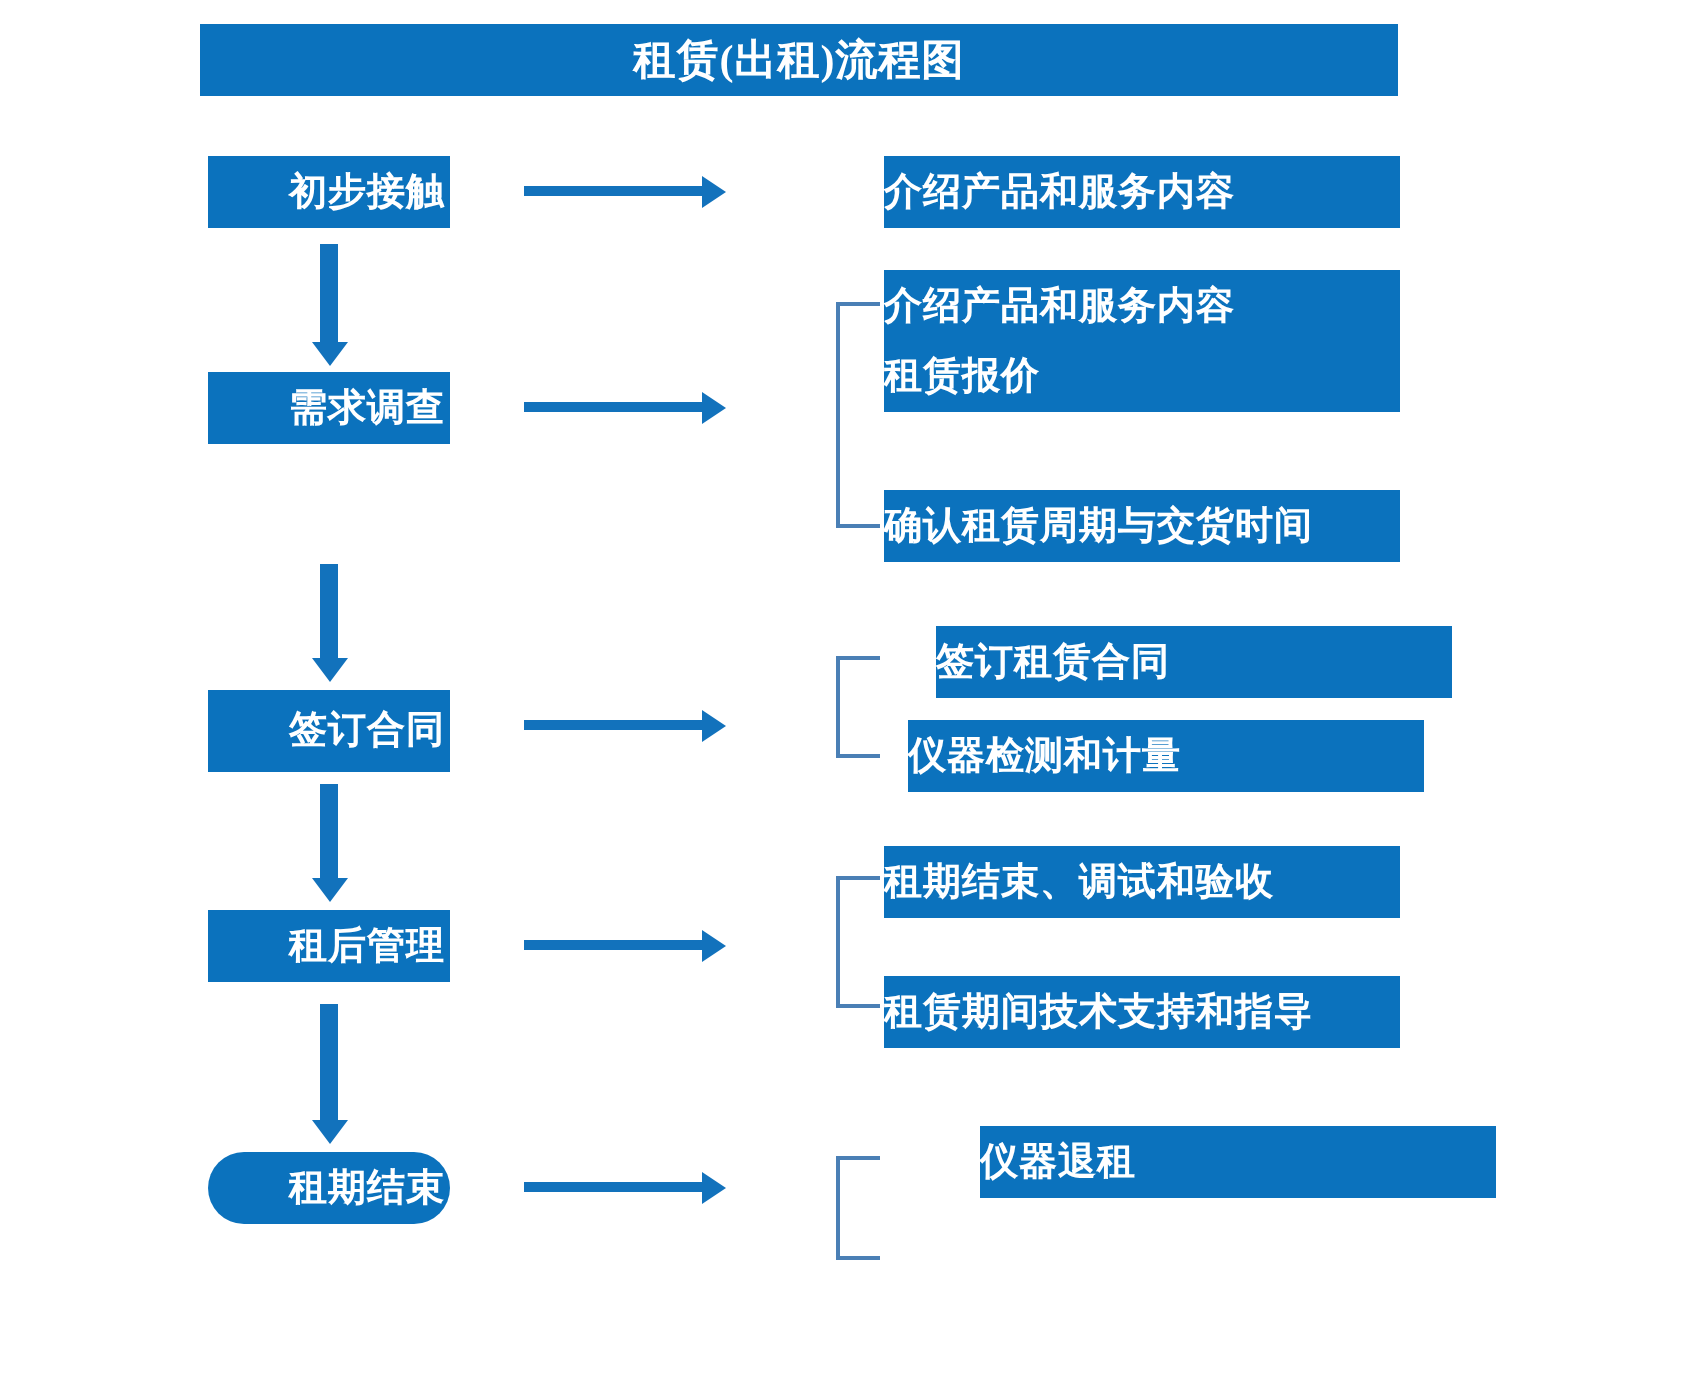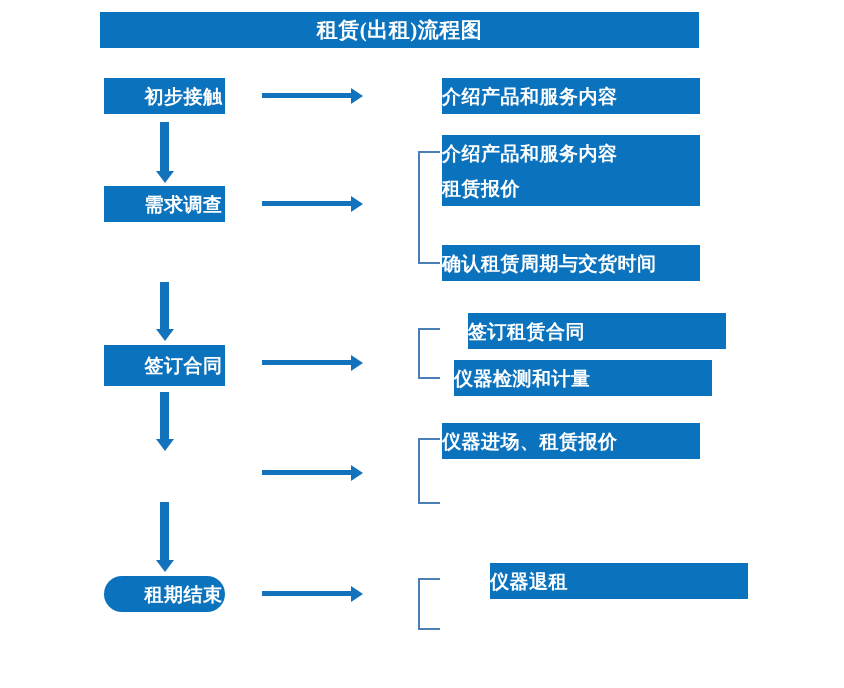--- a/index.html
+++ b/index.html
@@ -92,20 +92,21 @@
 <div id="canvas">
 
   <div class="box title-box" style="left:100px; top:12px; width:599px; height:36px;">租赁(出租)流程图</div>
 
   <div class="box stage-box" style="left:104px; top:78px; width:121px; height:36px;">初步接触</div>
 
   <div class="box stage-box" style="left:104px; top:186px; width:121px; height:36px;">需求调查</div>
 
   <div class="box stage-box" style="left:104px; top:345px; width:121px; height:41px;">签订合同</div>
 
+  <div class="box stage-box" style="left:104px; top:455px; width:121px; height:36px;">租后管理</div>
 
   <div class="box stage-box" style="left:104px; top:576px; width:121px; height:36px;border-radius:18px;">租期结束</div>
 
   <div class="v-arrow" style="left:160px; top:122px; height:50px;"></div>
 
   <div class="v-arrow" style="left:160px; top:282px; height:48px;"></div>
 
   <div class="v-arrow" style="left:160px; top:392px; height:48px;"></div>
 
   <div class="v-arrow" style="left:160px; top:502px; height:59px;"></div>
@@ -133,19 +134,20 @@
   <div class="box detail-box" style="left:442px; top:135px; width:258px; height:36px;">介绍产品和服务内容</div>
 
   <div class="box detail-box" style="left:442px; top:170px; width:258px; height:36px;">租赁报价</div>
 
   <div class="box detail-box" style="left:442px; top:245px; width:258px; height:36px;">确认租赁周期与交货时间</div>
 
   <div class="box detail-box" style="left:468px; top:313px; width:258px; height:36px;">签订租赁合同</div>
 
   <div class="box detail-box" style="left:454px; top:360px; width:258px; height:36px;">仪器检测和计量</div>
 
-  <div class="box detail-box" style="left:442px; top:423px; width:258px; height:36px;">仪器进场、租赁报价</div>
+  <div class="box detail-box" style="left:442px; top:423px; width:258px; height:36px;">租期结束、调试和验收</div>
 
+  <div class="box detail-box" style="left:442px; top:488px; width:258px; height:36px;">租赁期间技术支持和指导</div>
 
   <div class="box detail-box" style="left:442px; top:563px; width:258px; height:36px;margin-left:48px;">仪器退租</div>
 
 
 </div>
 
 </body></html>

